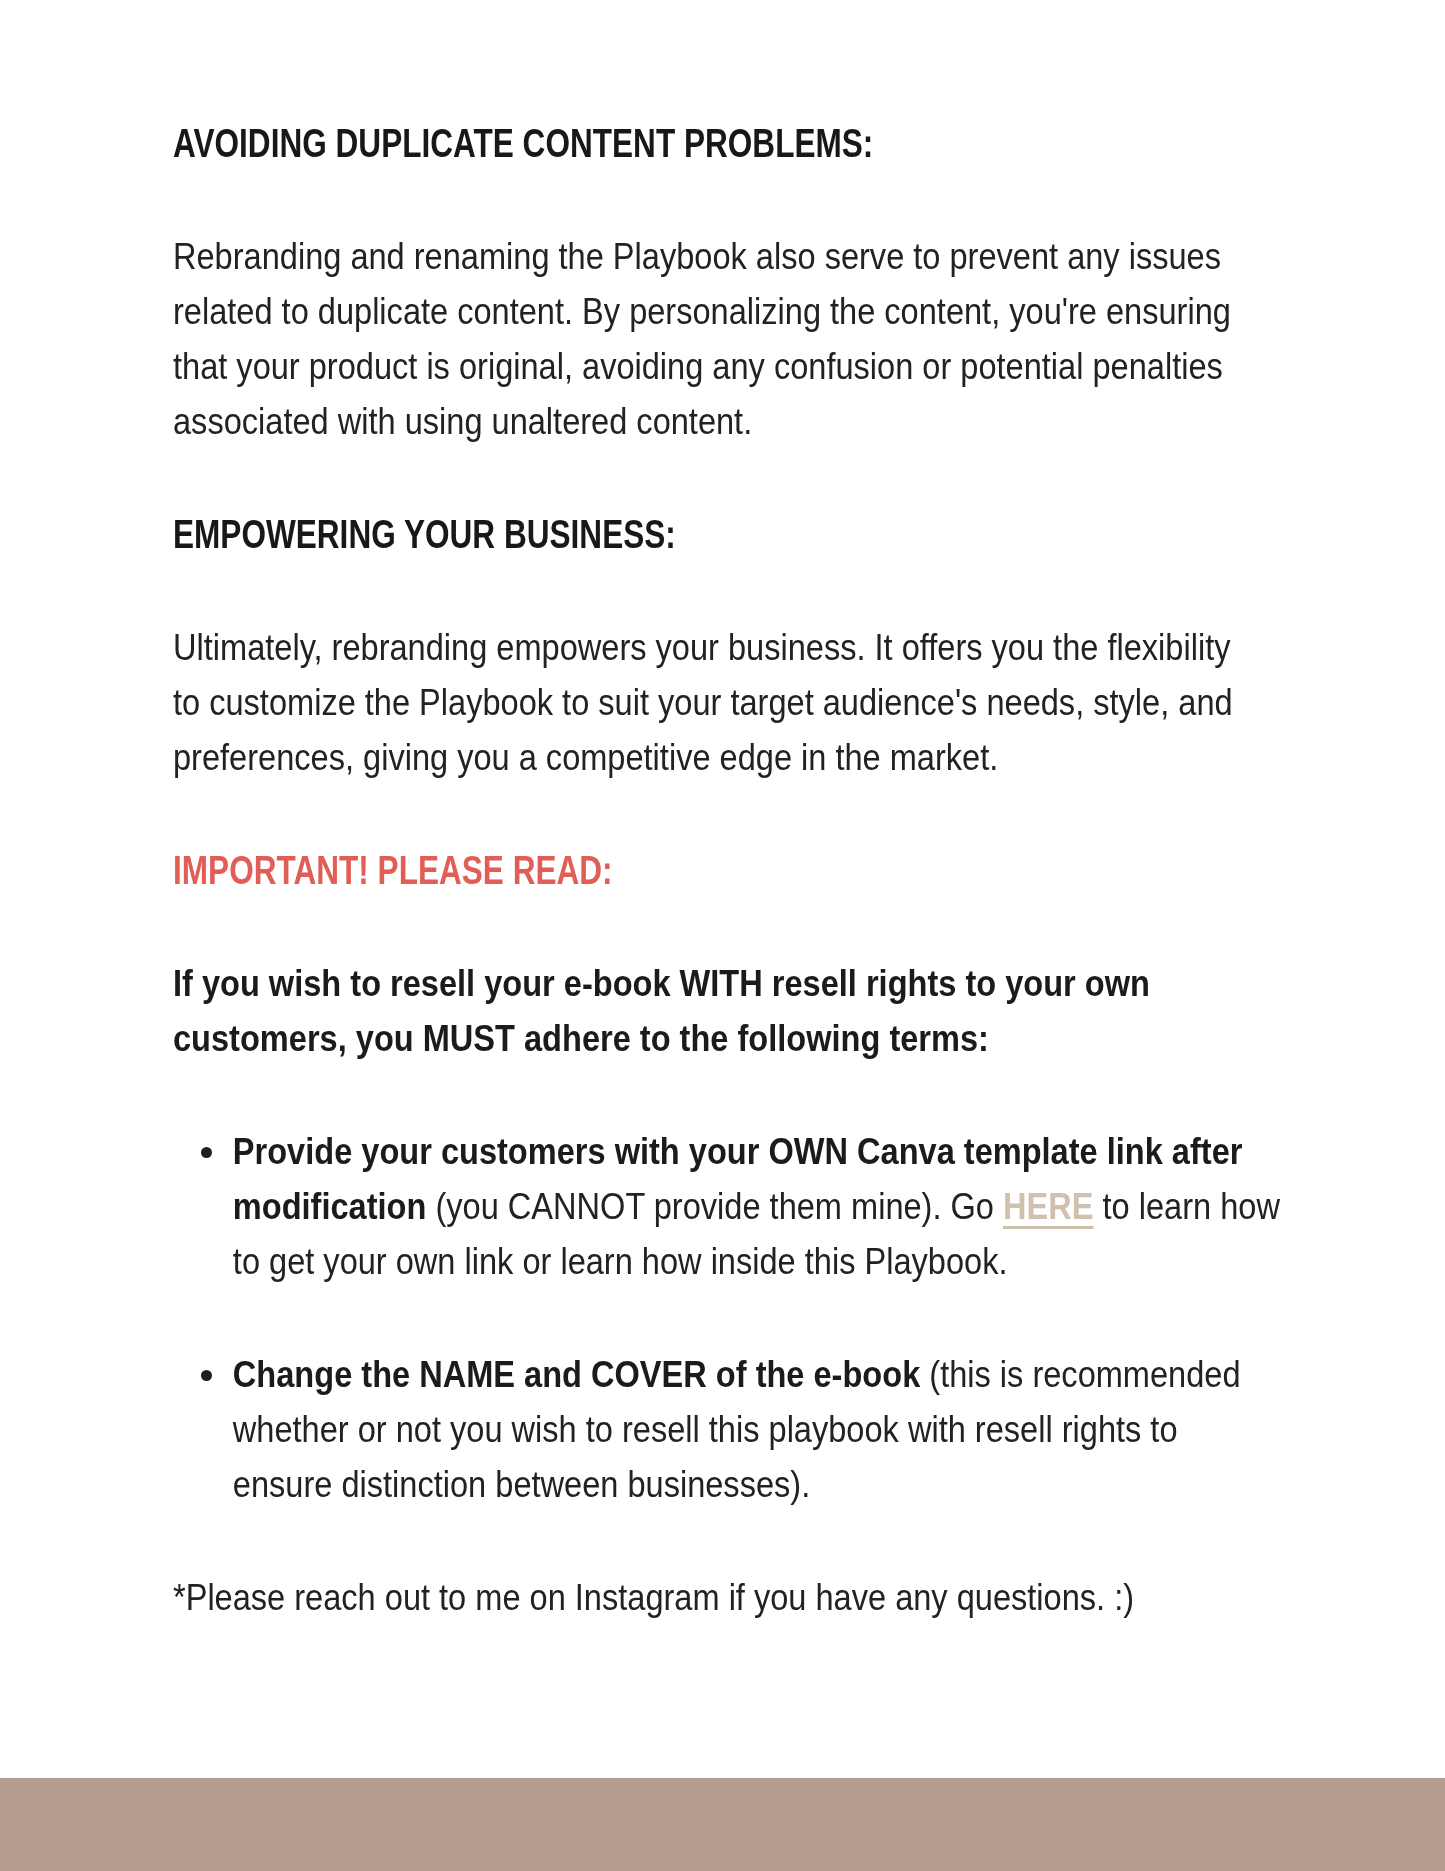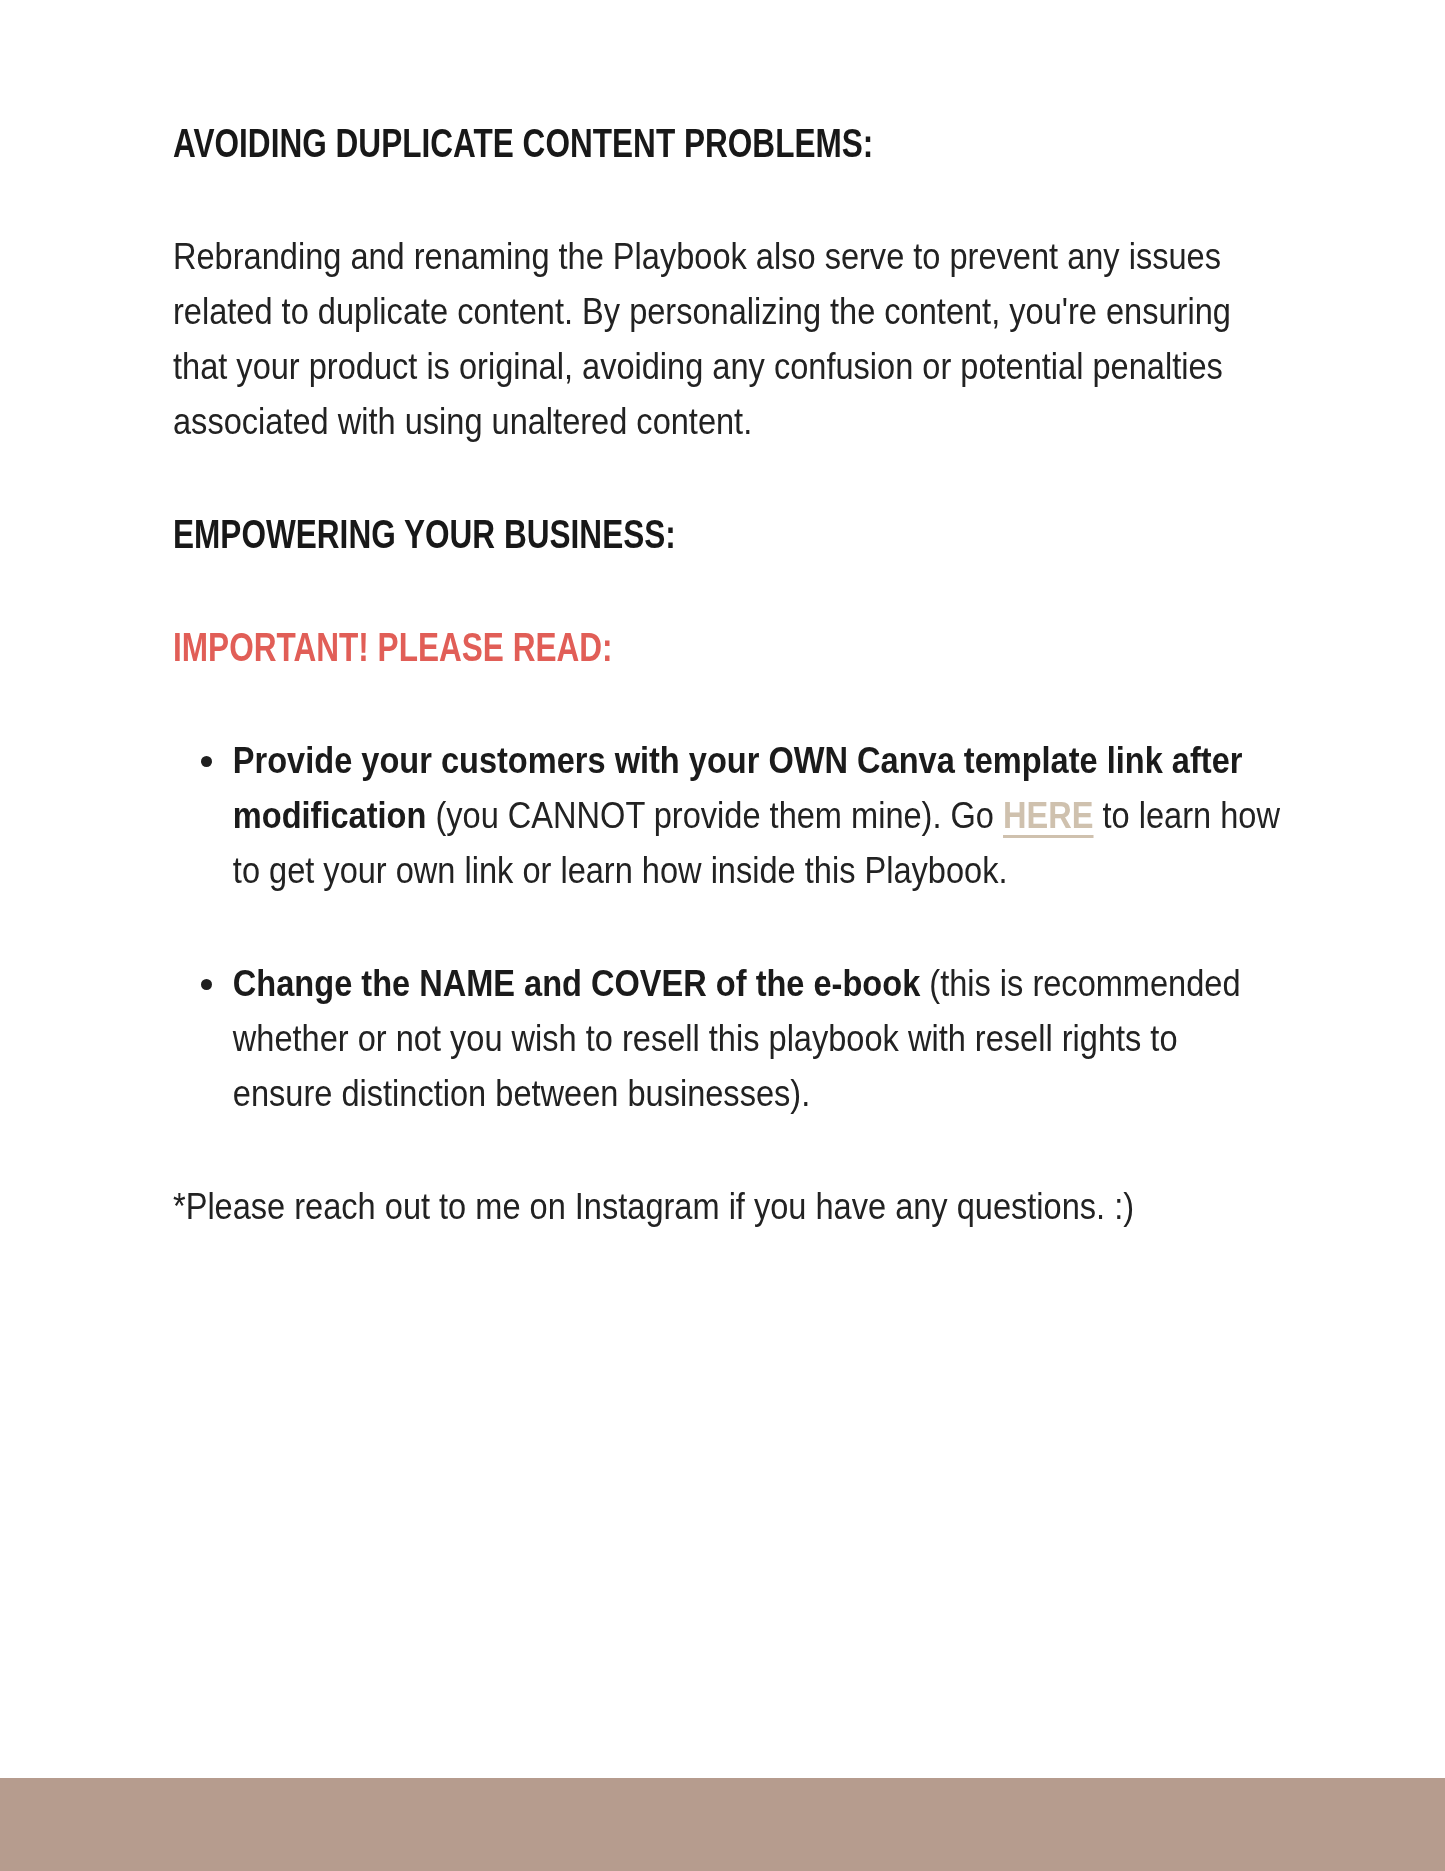--- a/index.html
+++ b/index.html
@@ -82,23 +82,32 @@
 
     <div class="block">
       <div class="line">Rebranding and renaming the Playbook also serve to prevent any issues</div>
       <div class="line">related to duplicate content. By personalizing the content, you're ensuring</div>
       <div class="line">that your product is original, avoiding any confusion or potential penalties</div>
       <div class="line">associated with using unaltered content.</div>
     </div>
 
     <div class="heading block">EMPOWERING YOUR BUSINESS:</div>
 
+    <div class="block">
+      <div class="line">Ultimately, rebranding empowers your business. It offers you the flexibility</div>
+      <div class="line">to customize the Playbook to suit your target audience's needs, style, and</div>
+      <div class="line">preferences, giving you a competitive edge in the market.</div>
+    </div>
 
     <div class="heading alert block">IMPORTANT! PLEASE READ:</div>
 
+    <div class="block">
+      <div class="line strong">If you wish to resell your e-book WITH resell rights to your own</div>
+      <div class="line strong">customers, you MUST adhere to the following terms:</div>
+    </div>
 
     <div class="block bullet-item">
       <span class="bullet-dot"></span>
       <div class="line bullet-line strong">Provide your customers with your OWN Canva template link after</div>
       <div class="line bullet-line">
         <strong>modification</strong><span> (you CANNOT provide them mine). Go </span><a class="inline-link">HERE</a><span> to learn how</span>
       </div>
       <div class="line bullet-line">to get your own link or learn how inside this Playbook.</div>
     </div>
 

